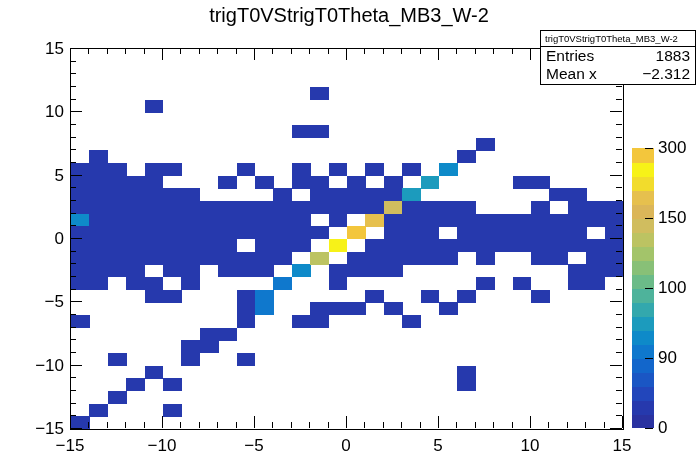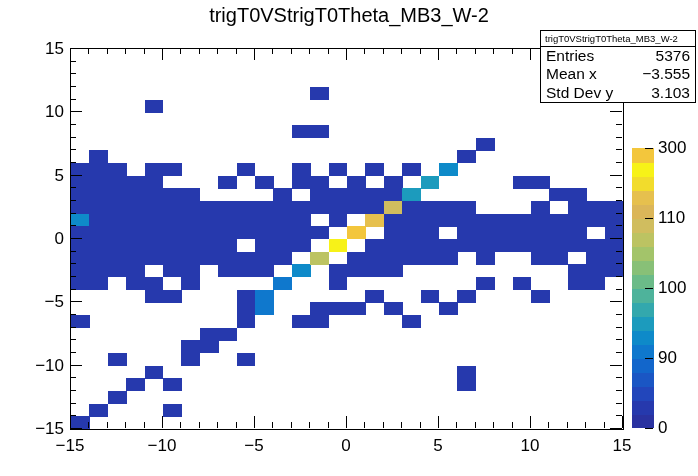--- a/index.html
+++ b/index.html
@@ -519,29 +519,25 @@
       <div class="axis-label x-label" style="left: 414px; top: 436px; width: 48px;">5</div>
       <div class="axis-label x-label" style="left: 506px; top: 436px; width: 48px;">10</div>
       <div class="axis-label x-label" style="left: 598px; top: 436px; width: 48px;">15</div>
     </div>
 
   <div id="stats-box">
     <div id="stats-title">trigT0VStrigT0Theta_MB3_W-2</div>
     <div id="stats-rows">
         <div class="stats-row">
           <span class="stats-key">Entries</span>
-          <span class="stats-val">5376</span>
+          <span class="stats-val">1883</span>
         </div>
         <div class="stats-row">
           <span class="stats-key">Mean x</span>
-          <span class="stats-val">−3.555</span>
-        </div>
-        <div class="stats-row">
-          <span class="stats-key">Std Dev y</span>
-          <span class="stats-val">3.103</span>
+          <span class="stats-val">−2.312</span>
         </div>
       </div>
   </div>
 
   <div id="colorbar-wrap">
     <svg id="colorbar-svg" viewBox="0 0 22 280" preserveAspectRatio="none">
         <rect x="0" y="266" width="22" height="14.5" fill="#2a32a0" shape-rendering="crispEdges"></rect>
         <rect x="0" y="252" width="22" height="14.5" fill="#2639ad" shape-rendering="crispEdges"></rect>
         <rect x="0" y="238" width="22" height="14.5" fill="#2246bb" shape-rendering="crispEdges"></rect>
         <rect x="0" y="224" width="22" height="14.5" fill="#1a56c4" shape-rendering="crispEdges"></rect>
@@ -564,18 +560,18 @@
       </svg>
   </div>
   <div id="colorbar-axis">
       <div class="cbar-tick" style="left: 645px; top: 428px;"></div>
       <div class="cbar-label" style="left: 658px; top: 418px;">0</div>
       <div class="cbar-tick" style="left: 645px; top: 358px;"></div>
       <div class="cbar-label" style="left: 658px; top: 348px;">90</div>
       <div class="cbar-tick" style="left: 645px; top: 288px;"></div>
       <div class="cbar-label" style="left: 658px; top: 278px;">100</div>
       <div class="cbar-tick" style="left: 645px; top: 218px;"></div>
-      <div class="cbar-label" style="left: 658px; top: 208px;">110</div>
+      <div class="cbar-label" style="left: 658px; top: 208px;">150</div>
       <div class="cbar-tick" style="left: 645px; top: 148px;"></div>
       <div class="cbar-label" style="left: 658px; top: 138px;">300</div>
     </div>
 
 </div>
 
 </body></html>

